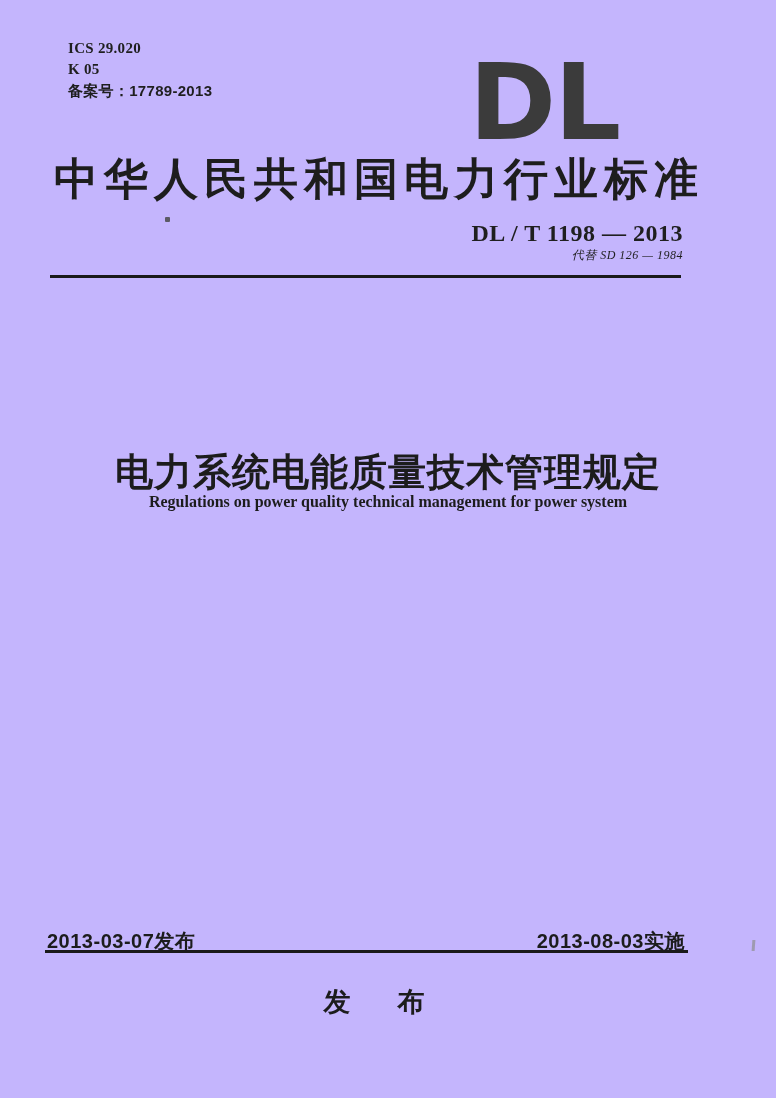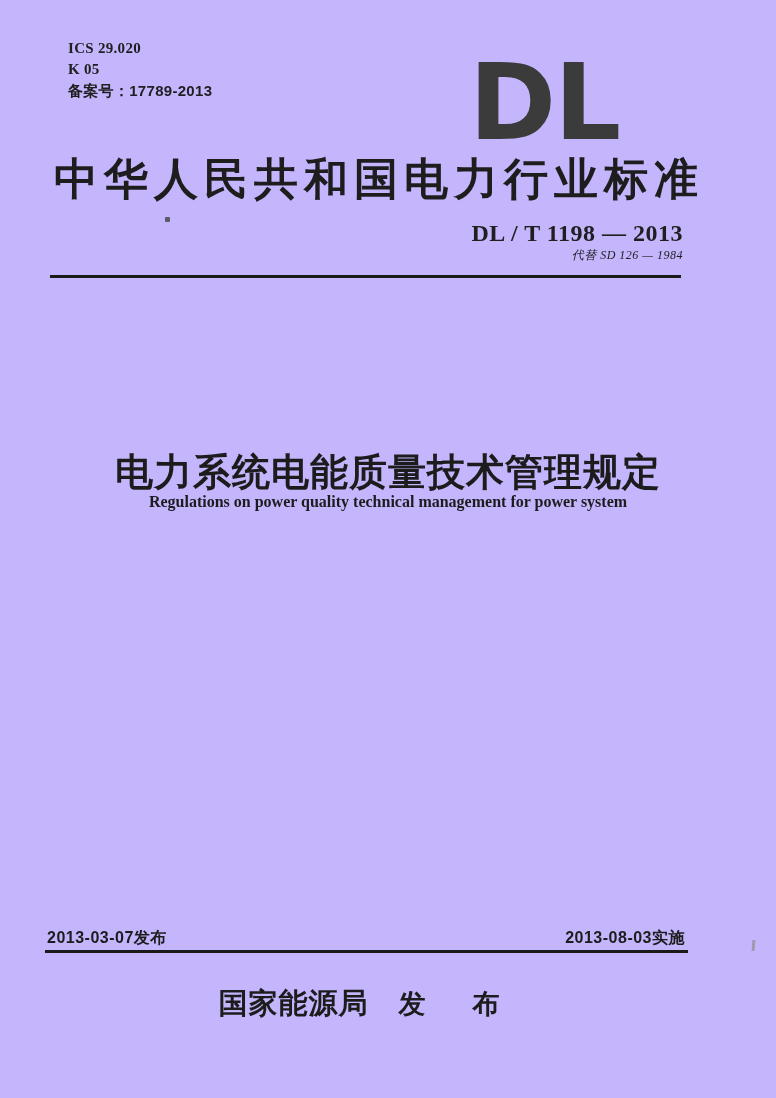--- a/index.html
+++ b/index.html
@@ -138,21 +138,21 @@
     font-weight: bold;
     color: #1c1c1c;
     font-family: "Liberation Serif", serif;
     white-space: nowrap;
   }
 
   
   .date {
     position: absolute;
     top: 928px;
-    font-size: 16px;
+    font-size: 20px;
     font-weight: bold;
     font-family: "Liberation Sans", sans-serif;
     letter-spacing: 0.5px;
     white-space: nowrap;
     color: #1c1c1c;
   }
   .date-left { left: 47px; }
   .date-right { right: 91px; }
 
   
@@ -209,19 +209,18 @@
 
   <div class="title-zh">电力系统电能质量技术管理规定</div>
   <div class="title-en">Regulations on power quality technical management for power system</div>
 
   <div class="date date-left">2013-03-07发布</div>
   <div class="date date-right">2013-08-03实施</div>
 
   <div class="rule rule-bottom"></div>
 
   <div class="publisher-row">
-    <span class="publisher-name">国家能源局</span>
     <span class="publisher-label">发　布</span>
   </div>
 
   <div class="artifact-edge"></div>
 
 </div>
 
 </body></html>

